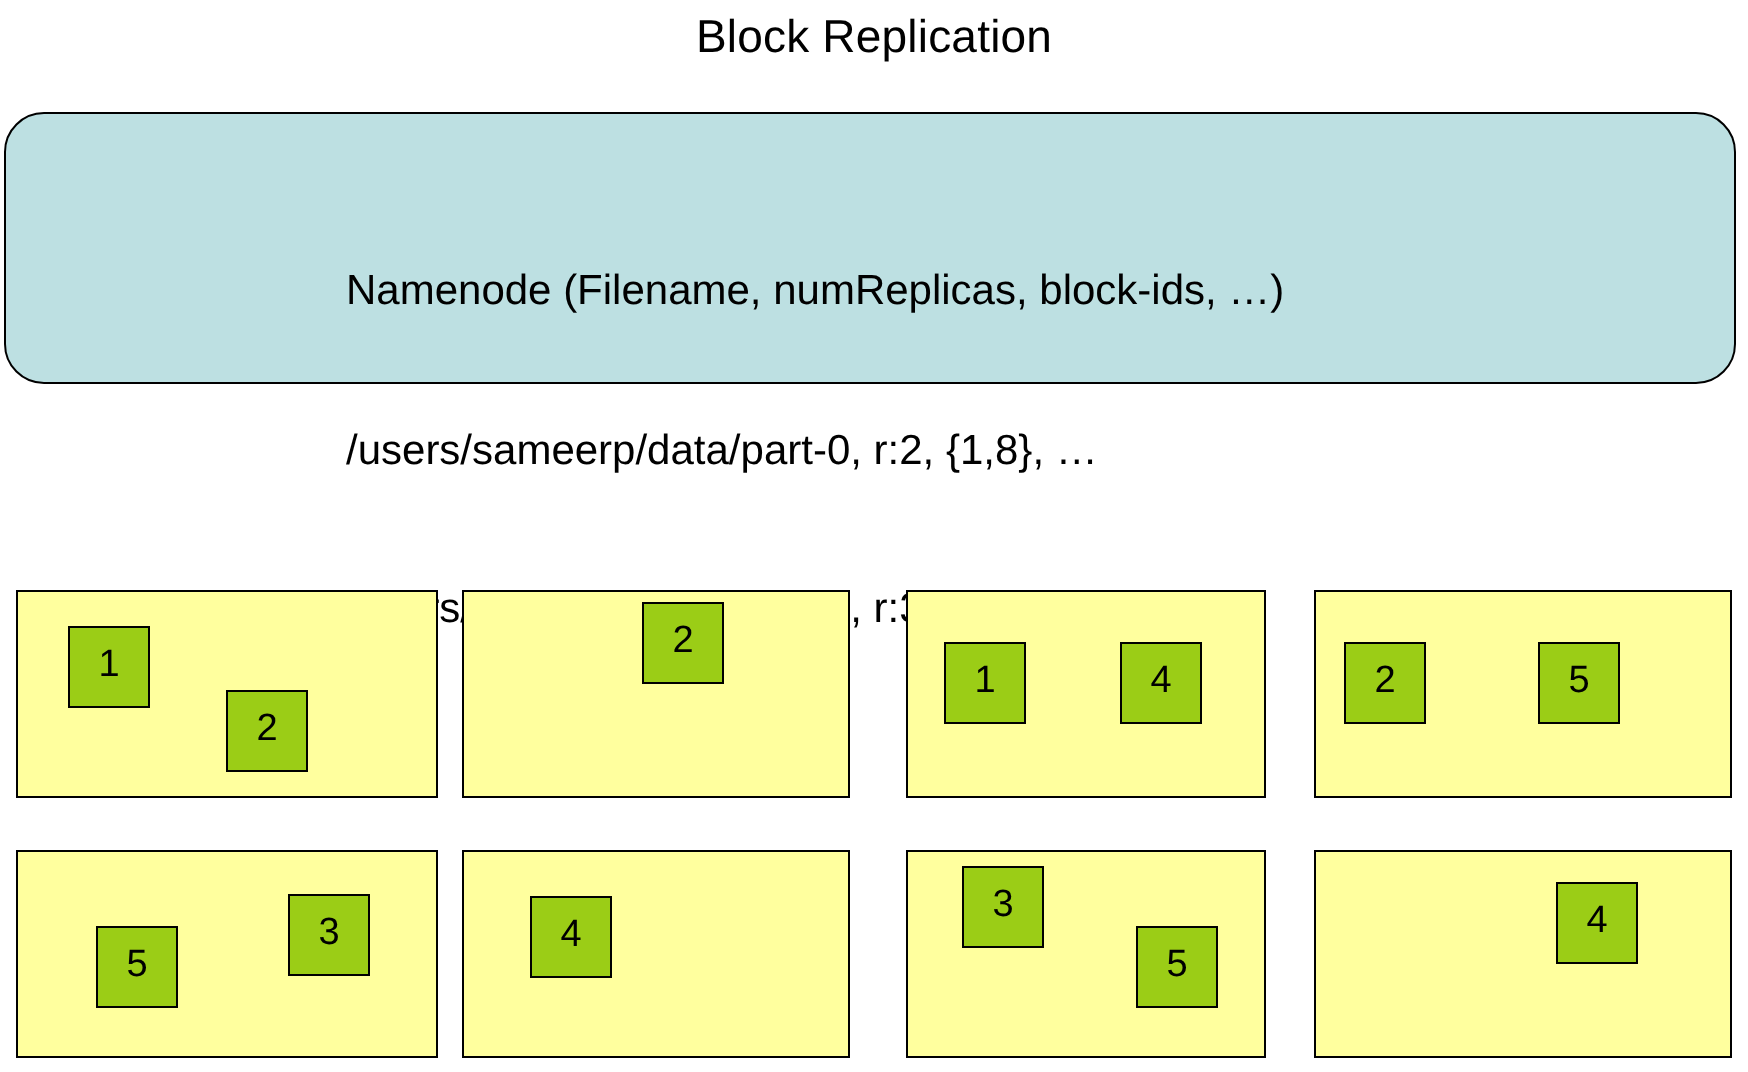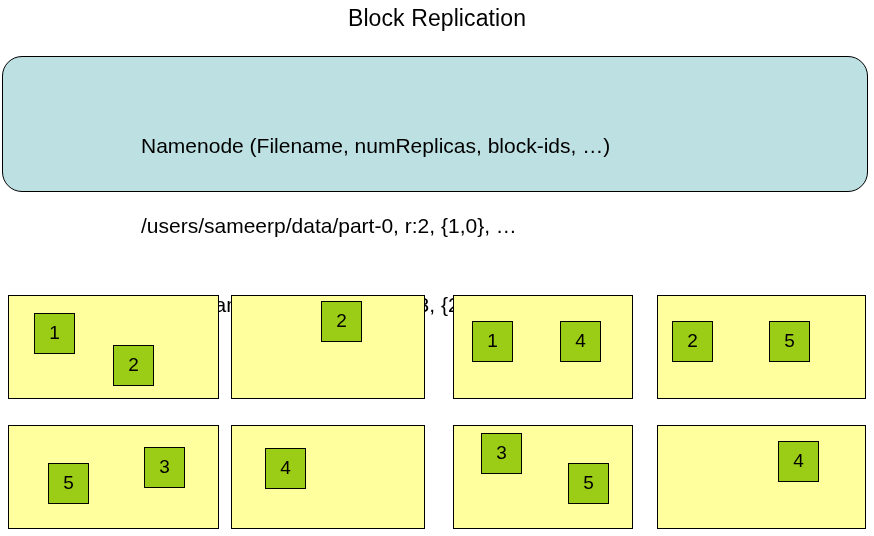--- a/index.html
+++ b/index.html
@@ -51,21 +51,21 @@
 
   .namenode-lines {
     position: absolute;
     left: 138px;
     top: 23px;
     font-size: 21px;
     line-height: 26.5px;
     white-space: pre;
     color: #000000;
   }
-  .namenode-lines div { white-space: pre; }
+  .namenode-lines div { white-space: pre; margin-left: 32px; }
 
   .section-label {
     position: absolute;
     left: 0;
     top: 245px;
     width: 874px;
     text-align: center;
     font-size: 23px;
     line-height: 28px;
     color: #000000;
@@ -95,21 +95,21 @@
 </head>
 <body>
 
 <div id="diagram">
 
   <div class="title">Block Replication</div>
 
   <div class="namenode-box">
     <div class="namenode-lines">
       <div>Namenode (Filename, numReplicas, block-ids, …)</div>
-      <div>/users/sameerp/data/part-0, r:2, {1,0}, …</div>
+      <div>/users/sameerp/data/part-0, r:2, {1,8}, …</div>
       <div>/users/sameerp/data/part-1, r:3, {2,4,5}, …</div>
     </div>
   </div>
 
 
   <div id="datanodes-layer">
       <div class="datanode" style="left: 8px; top: 295px; width: 211px; height: 104px;"></div>
       <div class="block" style="left: 34px; top: 313px;">1</div>
       <div class="block" style="left: 113px; top: 345px;">2</div>
       <div class="datanode" style="left: 231px; top: 295px; width: 194px; height: 104px;"></div>

